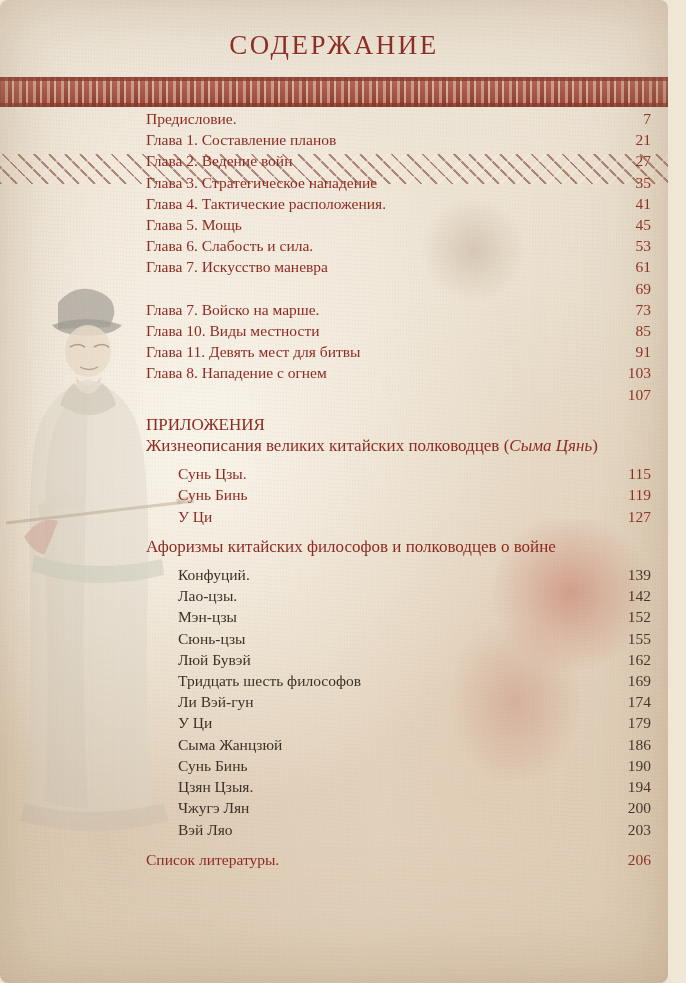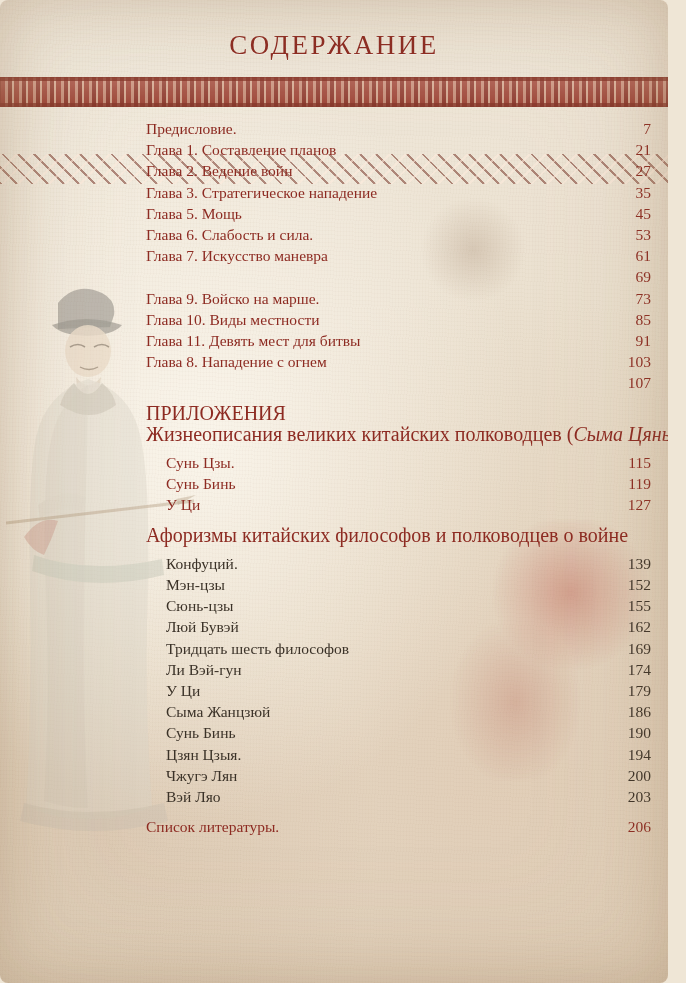--- a/index.html
+++ b/index.html
@@ -128,21 +128,21 @@
     height: 30px;
     background-image:
       repeating-linear-gradient(135deg, rgba(255,235,220,0.55) 0px, rgba(255,235,220,0.55) 2px, rgba(0,0,0,0) 2px, rgba(0,0,0,0) 11px),
       repeating-linear-gradient(45deg, rgba(110,40,28,0.55) 0px, rgba(110,40,28,0.55) 2px, rgba(0,0,0,0) 2px, rgba(0,0,0,0) 11px);
     pointer-events: none;
   }
 
   
   .toc {
     position: absolute;
-    top: 118px;
+    top: 108px;
     left: 146px;
     width: 505px;
   }
 
   .row {
     display: flex;
     align-items: baseline;
     font-size: 15.5px;
     line-height: 21.2px;
     white-space: nowrap;
@@ -164,24 +164,24 @@
   .row .page-num {
     flex: 0 0 auto;
     text-align: right;
     min-width: 26px;
   }
 
   
   .red  { color: #8d2b22; }
   .dark { color: #3b3228; }
 
-  .indent { margin-left: 20px; gap: 28px; }
+  .indent { margin-left: 32px; gap: 28px; }
 
   .section-head {
-    font-size: 20px;
+    font-size: 17px;
     line-height: 21.2px;
     color: #8d2b22;
     white-space: nowrap;
   }
   .section-head .em { font-style: italic; }
 
   .gap-sm { height: 7px; }
   .gap-md { height: 9px; }
 </style>
 </head>
@@ -248,40 +248,45 @@
       <span class="label">Глава 2. Ведение войн</span>
       <span class="dots"></span>
       <span class="page-num">27</span>
     </div>
     <div class="row red">
       <span class="label">Глава 3. Стратегическое нападение</span>
       <span class="dots"></span>
       <span class="page-num">35</span>
     </div>
     <div class="row red">
+      <span class="label">Глава 4. Тактические расположения.</span>
+      <span class="dots"></span>
+      <span class="page-num">41</span>
+    </div>
+    <div class="row red">
       <span class="label">Глава 5. Мощь</span>
       <span class="dots"></span>
       <span class="page-num">45</span>
     </div>
     <div class="row red">
       <span class="label">Глава 6. Слабость и сила.</span>
       <span class="dots"></span>
       <span class="page-num">53</span>
     </div>
     <div class="row red">
       <span class="label">Глава 7. Искусство маневра</span>
       <span class="dots"></span>
       <span class="page-num">61</span>
     </div>
     <div class="row red">
       <span class="dots"></span>
       <span class="page-num">69</span>
     </div>
     <div class="row red">
-      <span class="label">Глава 9. Войско на марше.</span>
+      <span class="label">Глава 7. Войско на марше.</span>
       <span class="dots"></span>
       <span class="page-num">73</span>
     </div>
     <div class="row red">
       <span class="label">Глава 10. Виды местности</span>
       <span class="dots"></span>
       <span class="page-num">85</span>
     </div>
     <div class="row red">
       <span class="label">Глава 11. Девять мест для битвы</span>
@@ -329,20 +334,25 @@
     <div class="section-head">Афоризмы китайских философов и полководцев о войне</div>
 
     <div class="gap-sm"></div>
 
     <div class="row dark indent">
       <span class="label">Конфуций.</span>
       <span class="dots"></span>
       <span class="page-num">139</span>
     </div>
     <div class="row dark indent">
+      <span class="label">Лао-цзы.</span>
+      <span class="dots"></span>
+      <span class="page-num">142</span>
+    </div>
+    <div class="row dark indent">
       <span class="label">Мэн-цзы</span>
       <span class="dots"></span>
       <span class="page-num">152</span>
     </div>
     <div class="row dark indent">
       <span class="label">Сюнь-цзы</span>
       <span class="dots"></span>
       <span class="page-num">155</span>
     </div>
     <div class="row dark indent">

